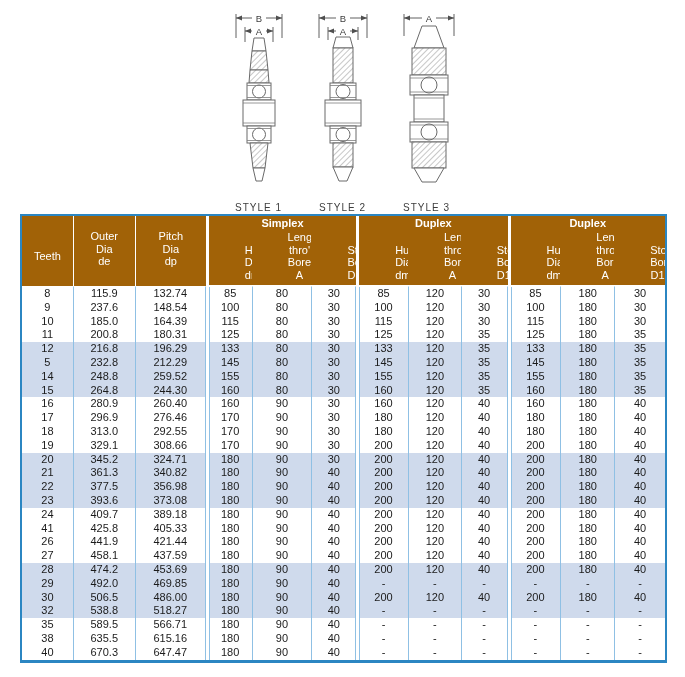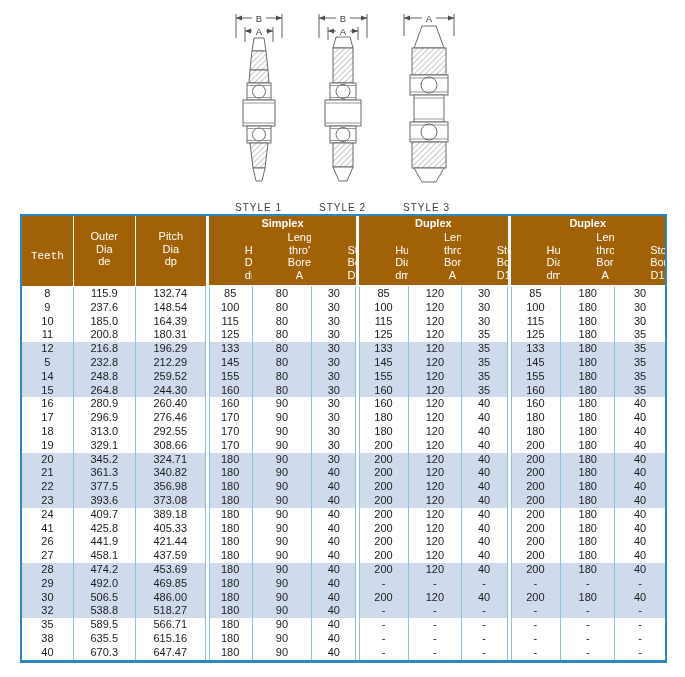--- a/index.html
+++ b/index.html
@@ -31,21 +31,21 @@
     padding:0;text-align:center;overflow:hidden;
   }
   thead th{
     background:#a16207;color:#ffffff;font-weight:normal;
     white-space:pre-line;line-height:12.5px;vertical-align:bottom;
     border-bottom:1px solid #ffffff;
   }
   thead tr.trow1 th{height:15px;vertical-align:middle;border-bottom:none;}
   thead th.gtitle{font-weight:bold;}
   thead th.rspan{border-bottom:1px solid #ffffff;margin-left:21px;}
-  thead th.c-teeth{vertical-align:middle;padding-top:10px;font-family:Liberation Mono, monospace;}
+  thead th.c-teeth{vertical-align:middle;padding-top:10px;}
   thead th.c-outer,thead th.c-pitch{padding-bottom:4px;}
   thead tr.trow2 th{padding-bottom:4px;height:48px;padding-left:36px;}
   thead th.wsep{border-left:1px solid #ffffff;}
   thead th.gs{border-left:3px solid #ffffff;}
   tbody td{
     height:13.8px;line-height:13.8px;background:#ffffff;
   }
   tbody tr.shade td{background:#cfdaec;}
   tbody td + td{border-left:1px solid #8fc0e4;}
   tbody td.gs{

